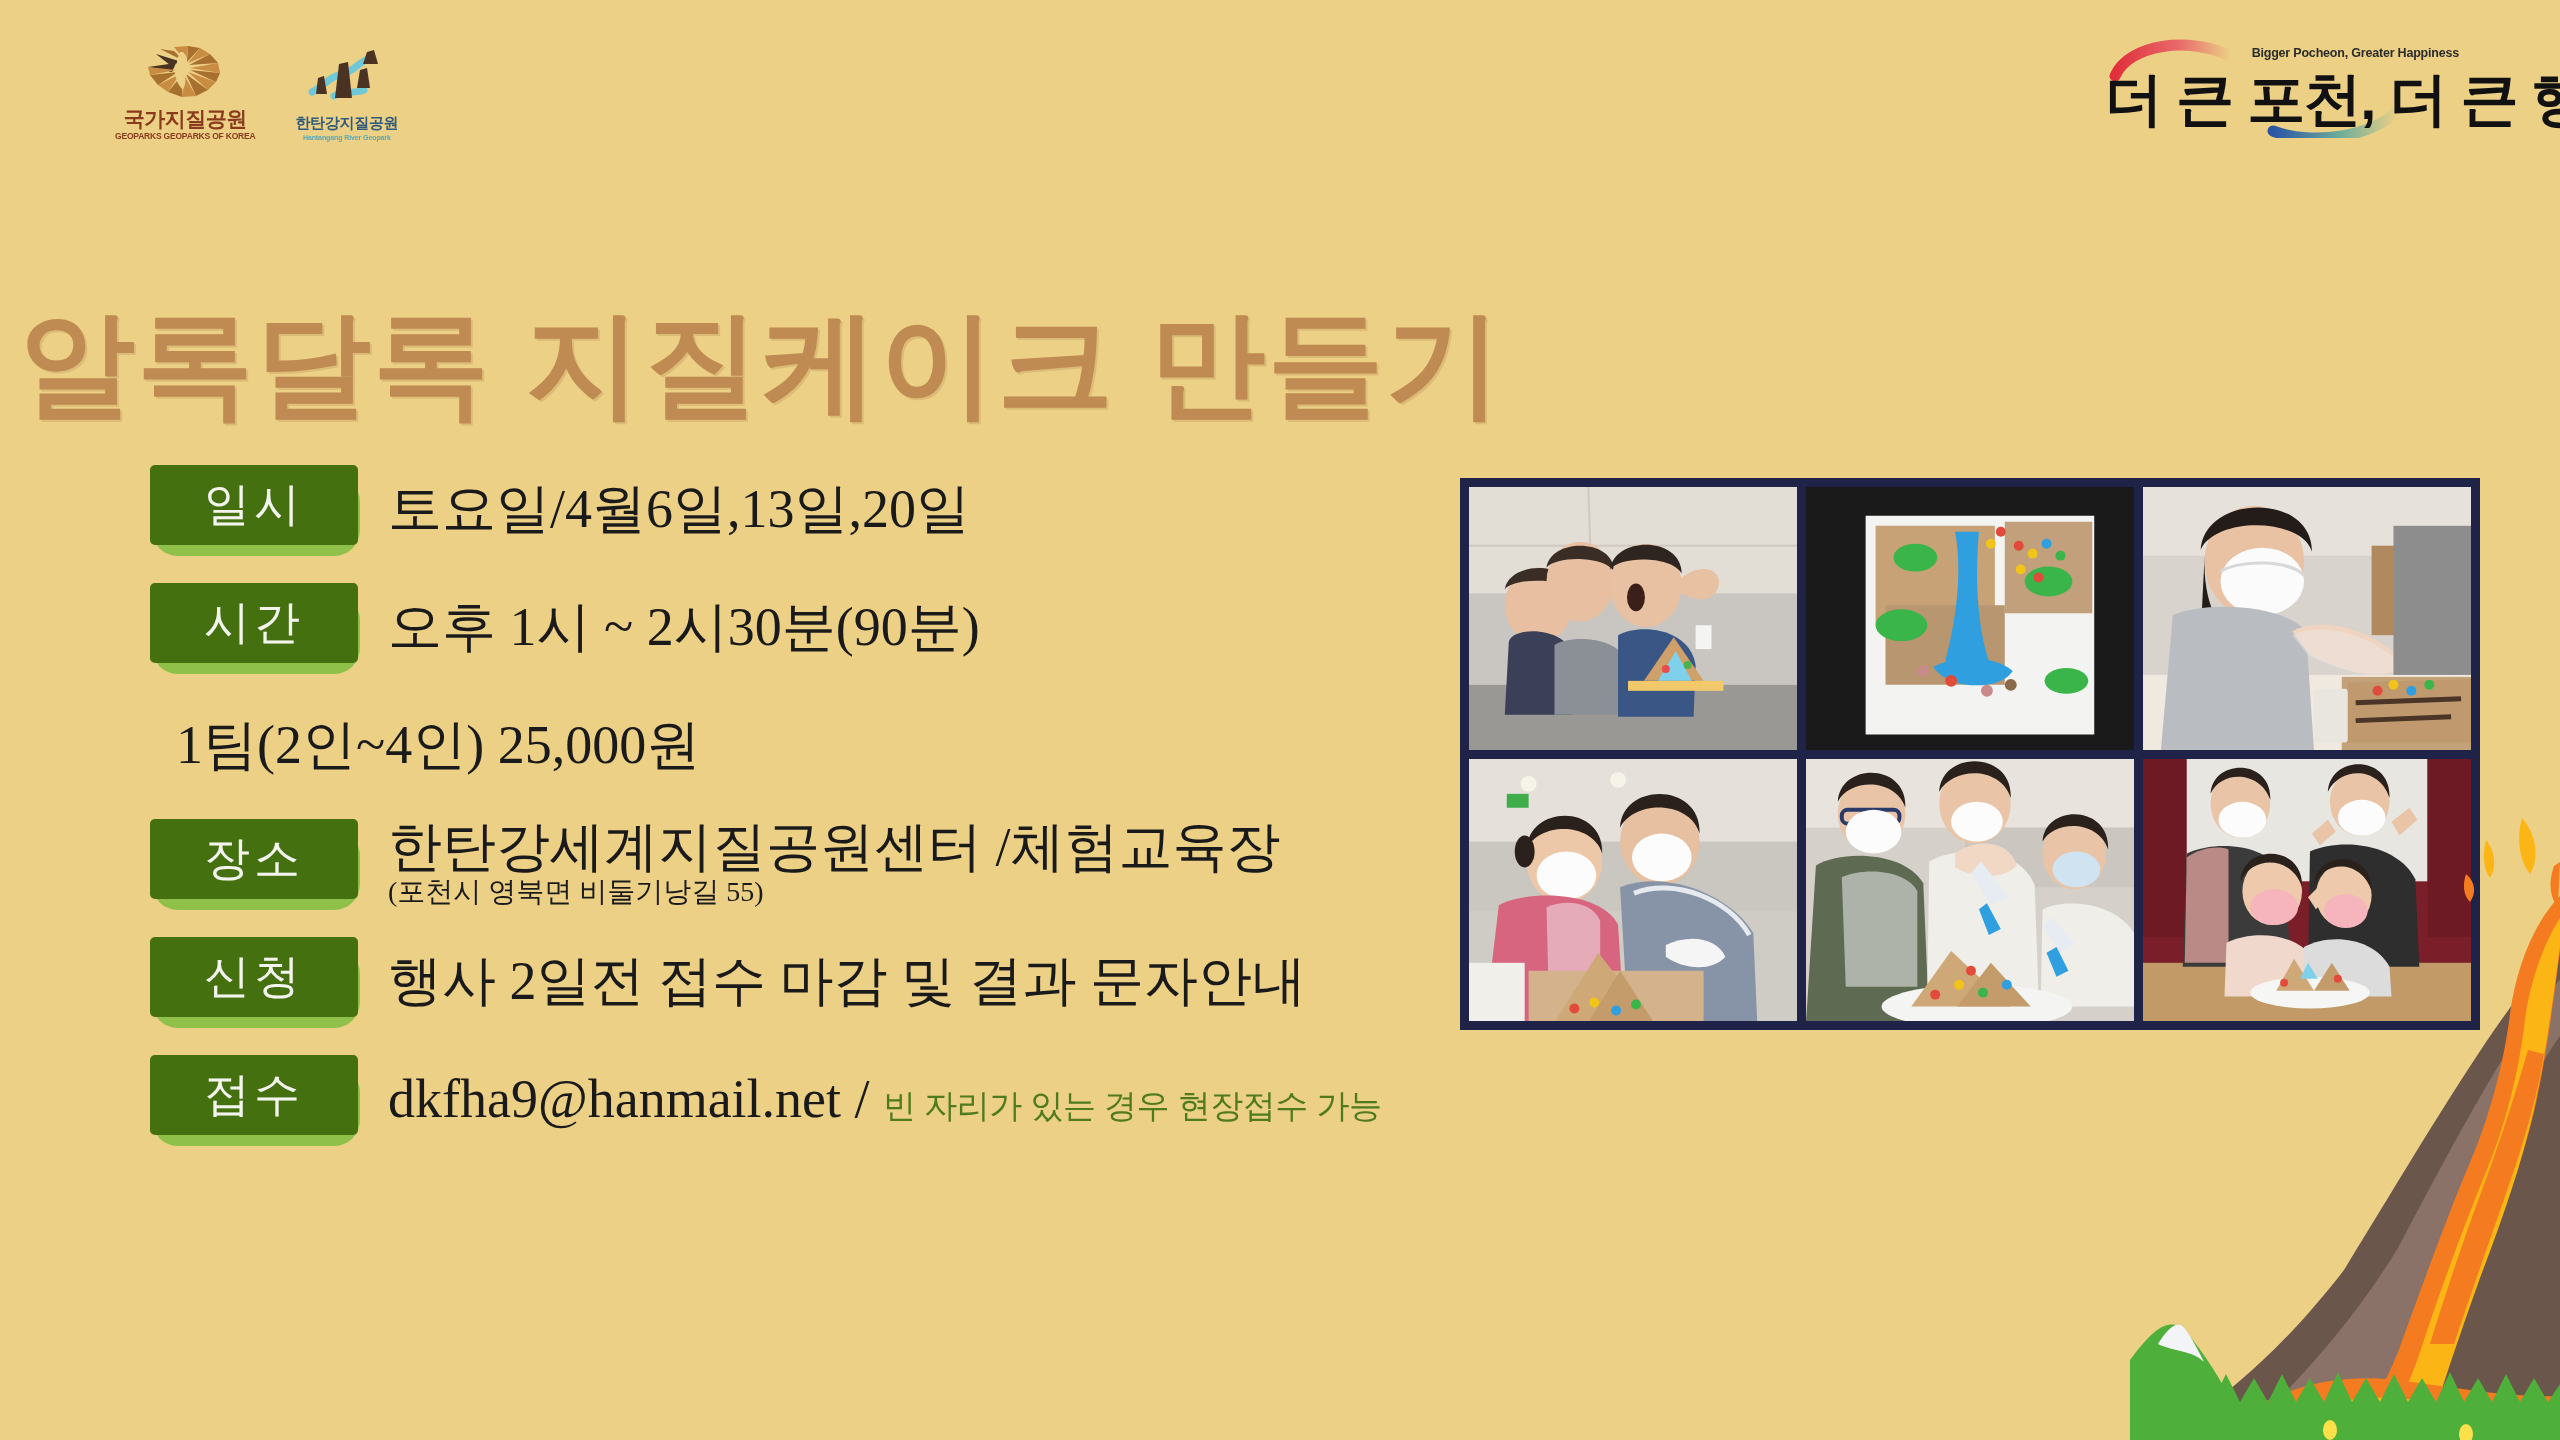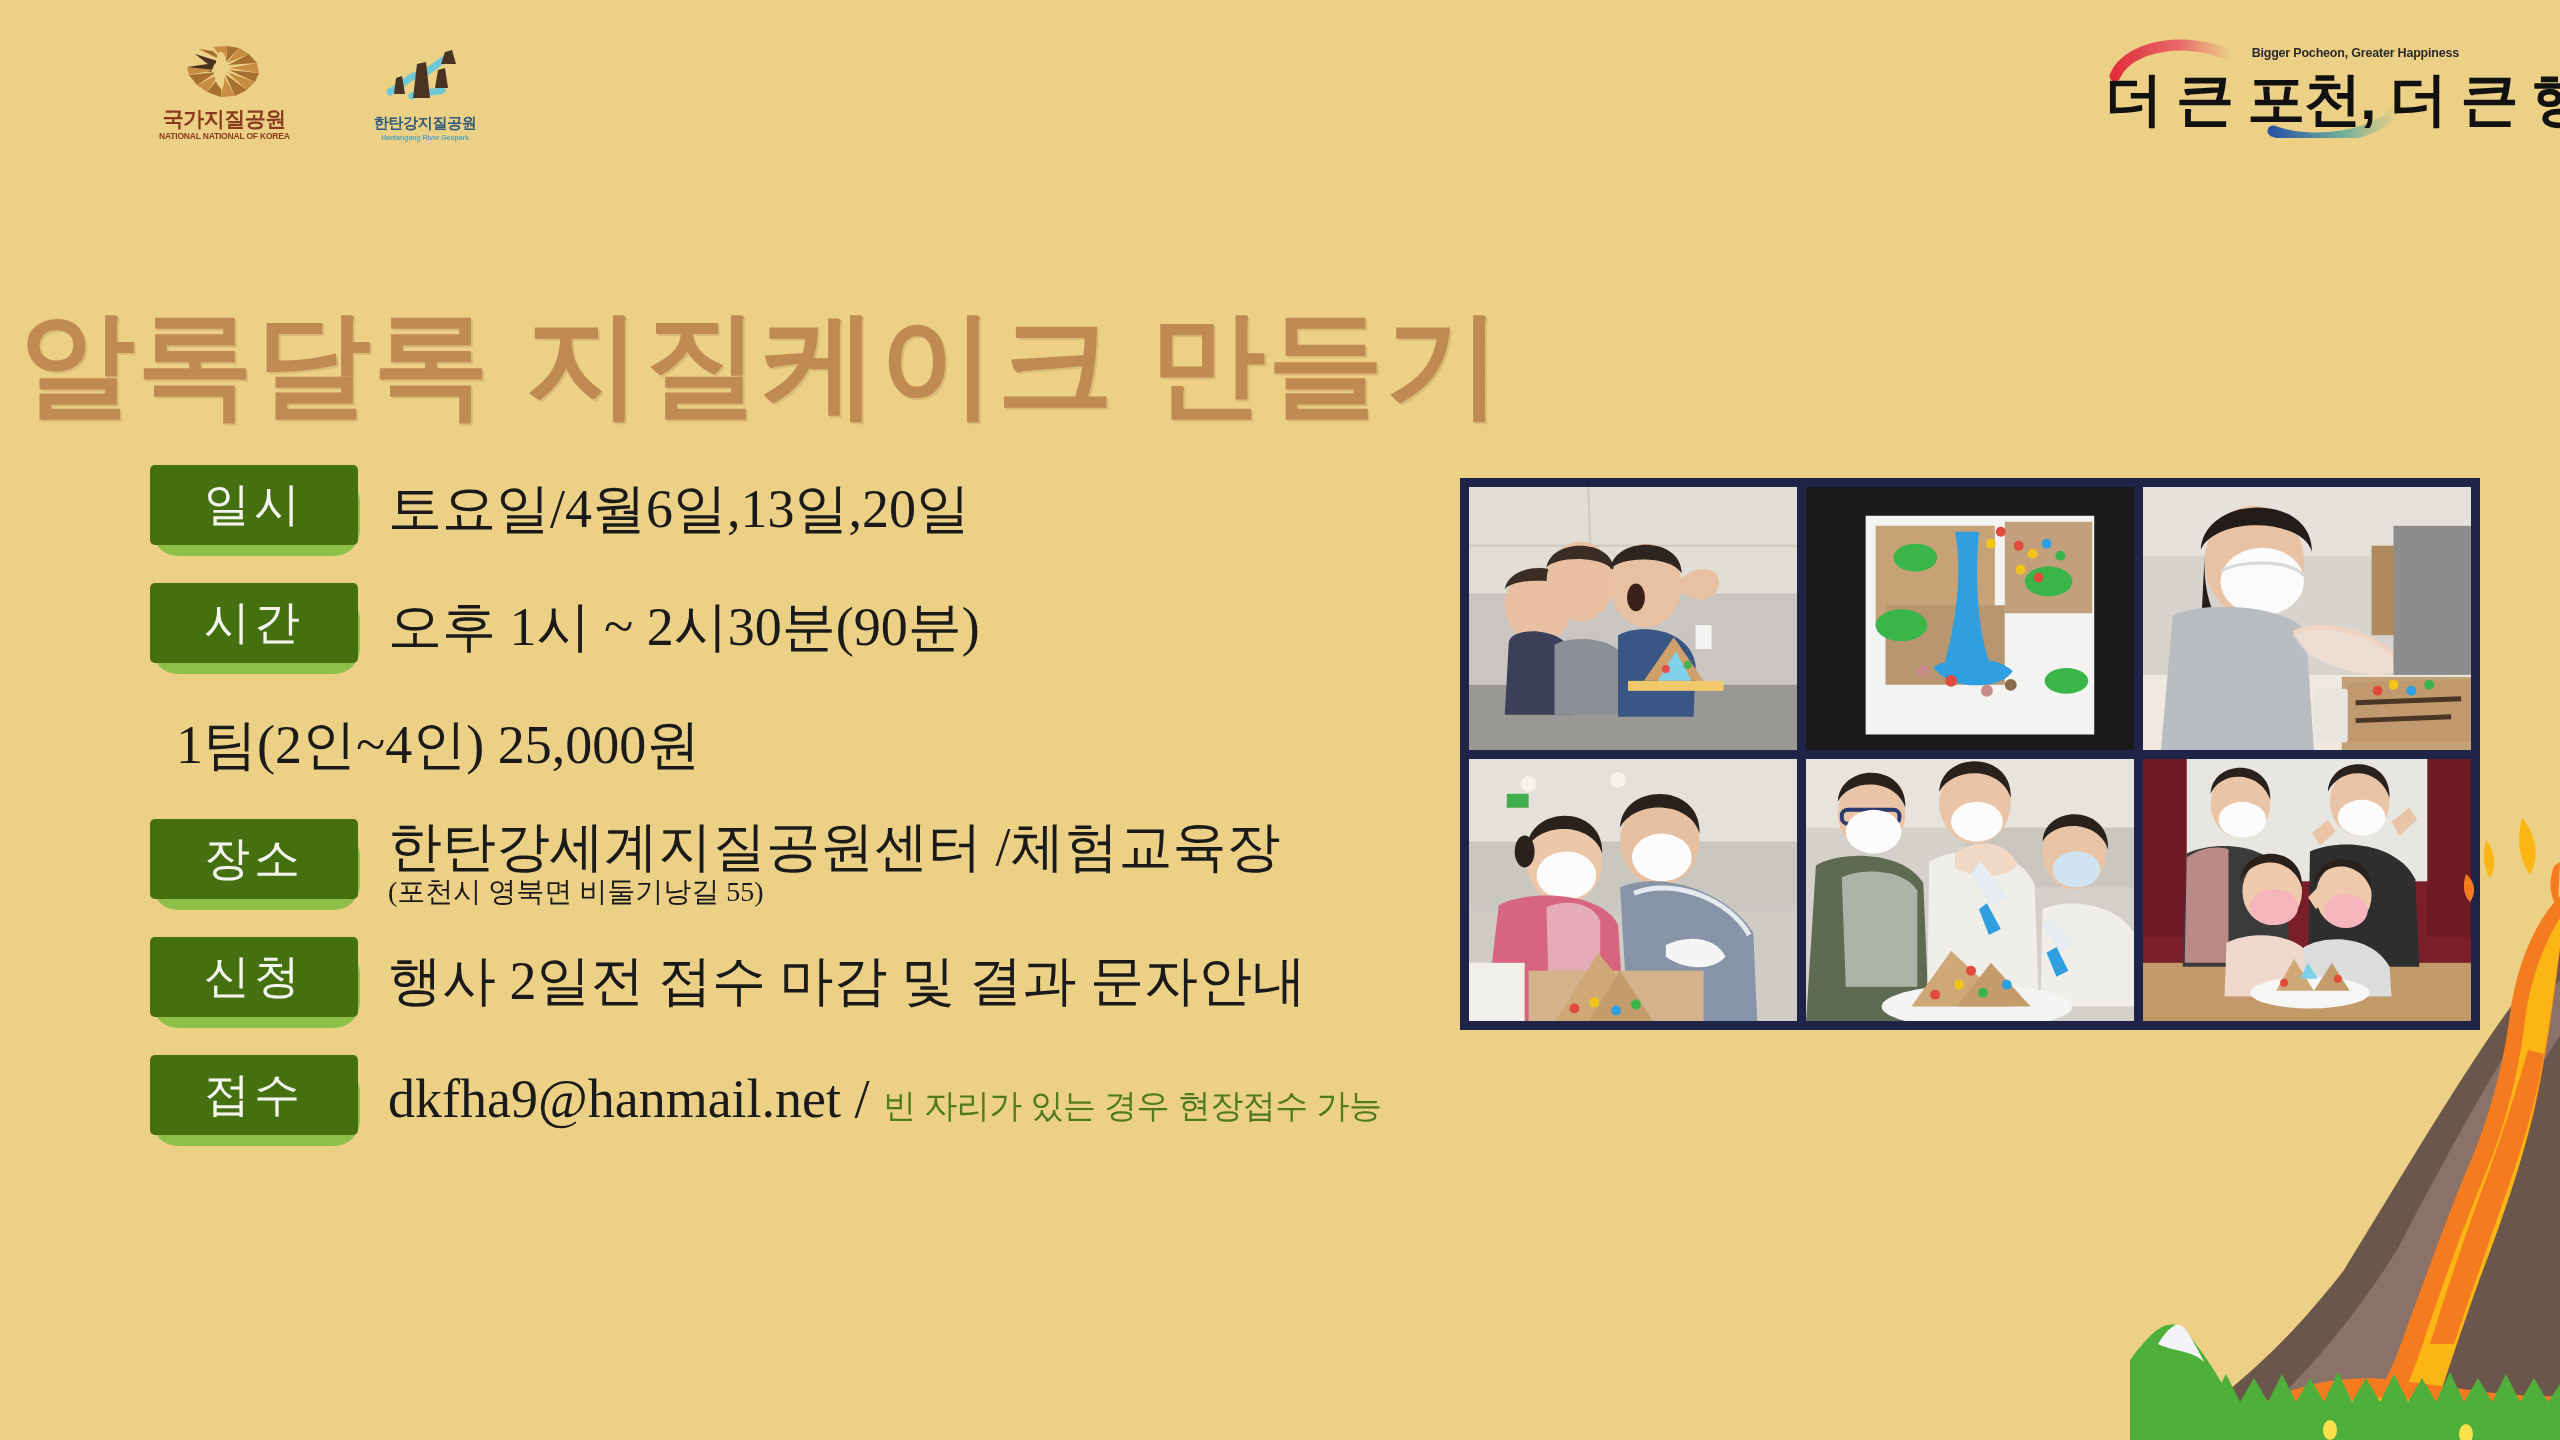--- a/index.html
+++ b/index.html
@@ -25,21 +25,21 @@
 
   
   .logo-row {
     position: absolute;
     left: 115px;
     top: 40px;
     display: flex;
     align-items: flex-end;
     gap: 40px;
   }
-  .logo-block { display: flex; flex-direction: column; align-items: center; margin-left: 44px; }
+  .logo-block { display: flex; flex-direction: column; align-items: center; }
   .logo-mark { display: block; }
   .logo-ko {
     font-family: "Liberation Sans", sans-serif;
     font-weight: 700;
     color: #8a3b1e;
     letter-spacing: -0.5px;
     line-height: 1;
   }
   .geopark-ko { font-size: 21px; margin-top: 2px; }
   .geopark-en {
@@ -246,21 +246,21 @@
             <path d="M66 56 L54 35 L52 57 Z" fill="#c98c43"></path>
             <path d="M52 57 L52 35 L38 52 Z" fill="#a8702f"></path>
             <path d="M38 52 L50 34 L28 45 Z" fill="#c98c43"></path>
             <path d="M28 45 L48 32 L20 35 Z" fill="#a8702f"></path>
             <path d="M20 35 L46 30 L18 27 Z" fill="#c98c43"></path>
             <path d="M50 12 C47 18 46 24 48 27 C45 29 44 34 46 38 C47 43 50 47 53 50 C55 46 56 41 55 37 C58 34 59 29 57 25 C58 20 56 15 53 12 Z" fill="#ebd086"></path>
           </g>
         </svg>
       </span>
       <span class="logo-ko geopark-ko">국가지질공원</span>
-      <span class="geopark-en">NATIONAL NATIONAL OF KOREA</span>
+      <span class="geopark-en">GEOPARKS GEOPARKS OF KOREA</span>
     </div>
 
     <div class="logo-block">
       <span class="logo-mark">
         <svg width="86" height="62" viewBox="0 0 86 62" aria-hidden="true">
           <path d="M8 46 C20 40 26 30 38 28 C50 26 54 16 66 12" stroke="#6fc8d8" stroke-width="7" fill="none" stroke-linecap="round"></path>
           <path d="M60 44 C50 48 40 44 30 50" stroke="#6fc8d8" stroke-width="7" fill="none" stroke-linecap="round"></path>
           <path d="M14 32 L20 30 L23 48 L12 48 Z" fill="#4a3323"></path>
           <path d="M35 18 L44 16 L48 52 L31 52 Z" fill="#4a3323"></path>
           <path d="M56 24 L63 22 L66 42 L53 42 Z" fill="#4a3323"></path>

